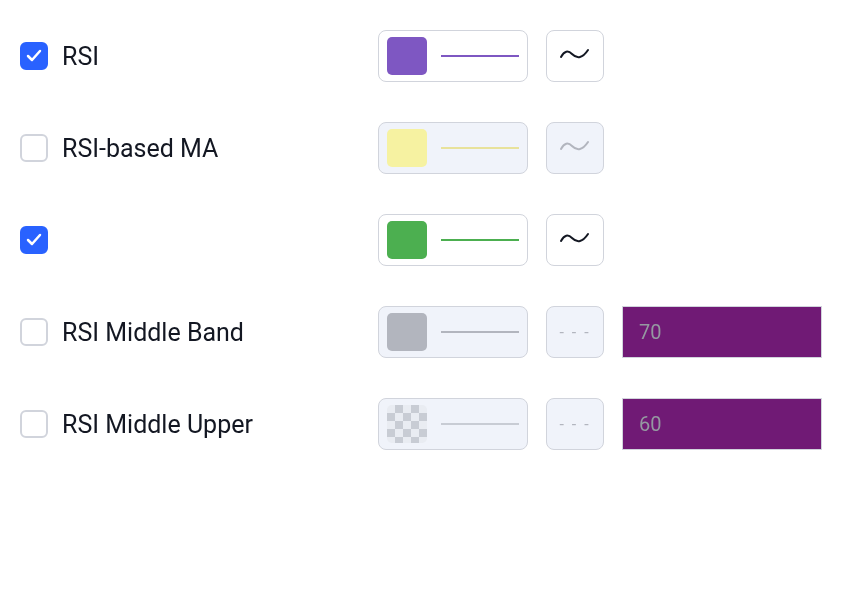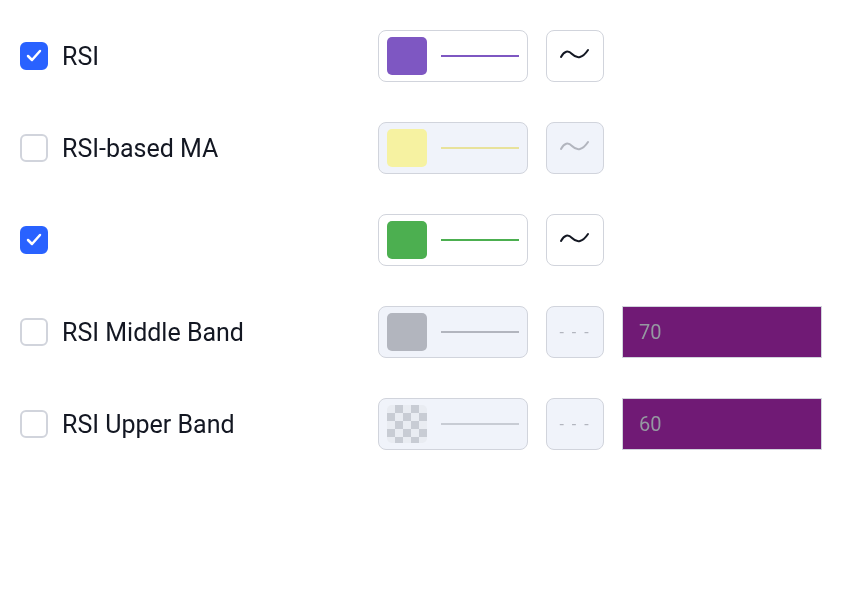--- a/index.html
+++ b/index.html
@@ -195,21 +195,21 @@
         <div class="line-preview" style="background: rgb(178, 181, 190);"></div>
       </div>
       <div class="style-box disabled">
         <span class="dash-text">- - -</span>
       </div>
       <div class="value-box">70</div>
     </div>
     <div class="row">
       <div class="check-label">
         <div class="checkbox"></div>
-        <span class="label">RSI Upper Band</span>
+        <span class="label">RSI Middle Upper</span>
       </div>
       <div class="color-line-box disabled">
         <div class="color-swatch checker"></div>
         <div class="line-preview" style="background: rgb(200, 204, 212);"></div>
       </div>
       <div class="style-box disabled">
         <span class="dash-text">- - -</span>
       </div>
       <div class="value-box">60</div>
     </div>

